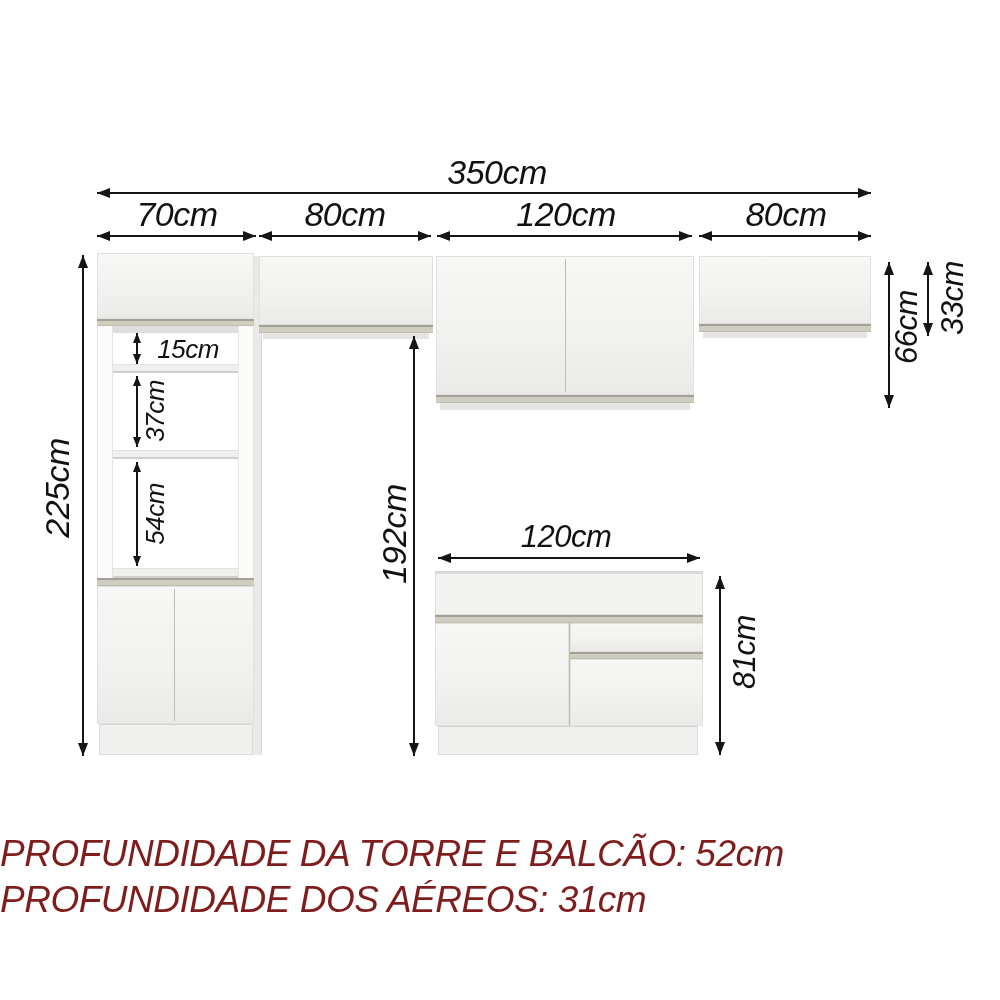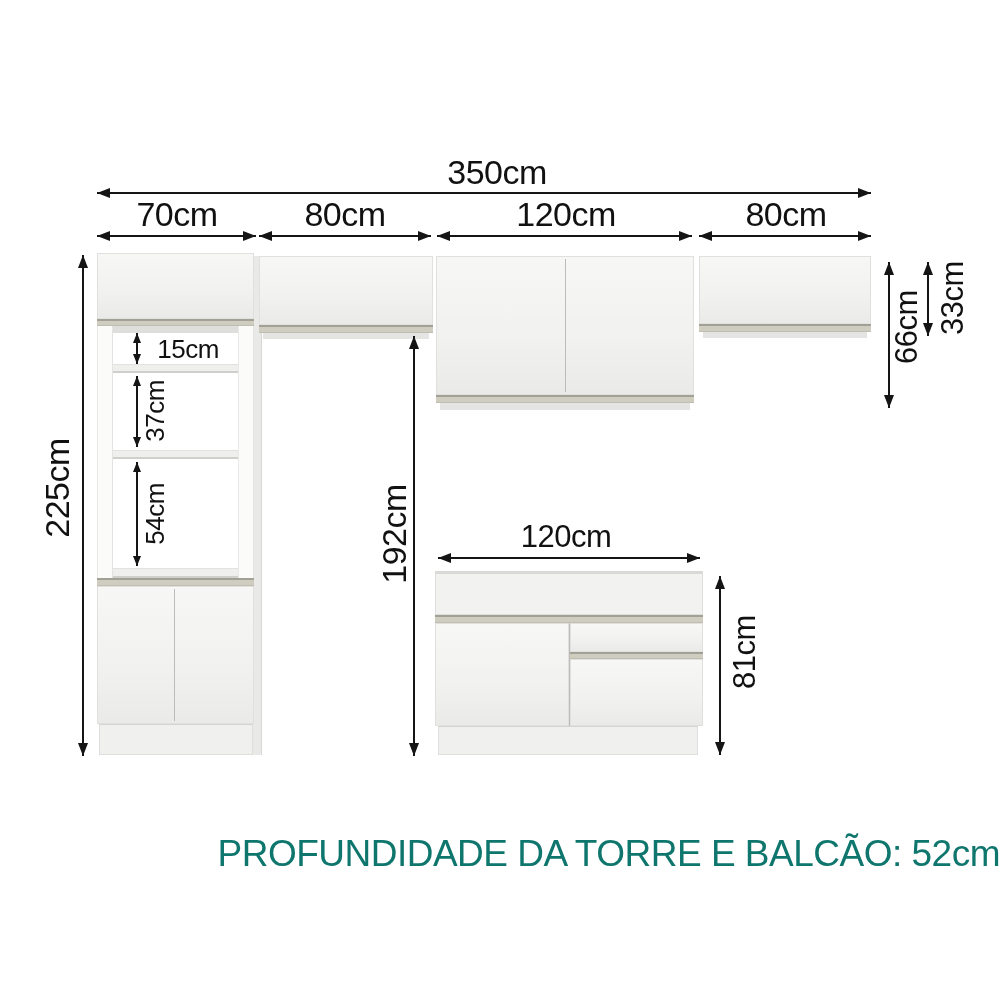--- a/index.html
+++ b/index.html
@@ -1,18 +1,18 @@
 <!DOCTYPE html>
 <html><head>
 <meta charset="utf-8">
 <style>
   html,body{margin:0;padding:0;background:#ffffff;}
   #stage{
     position:relative;width:1000px;height:1000px;background:#ffffff;overflow:hidden;
-    font-family:"Liberation Sans", sans-serif;color:#111;
+    font-family:"Liberation Sans", sans-serif;color:#111;font-style:italic;
   }
   
   .har{position:absolute;height:2px;background:#151515;}
   .har::before{content:"";position:absolute;left:0;top:-4px;width:0;height:0;
     border-top:5px solid transparent;border-bottom:5px solid transparent;border-right:13px solid #151515;}
   .har::after{content:"";position:absolute;right:0;top:-4px;width:0;height:0;
     border-top:5px solid transparent;border-bottom:5px solid transparent;border-left:13px solid #151515;}
   .var{position:absolute;width:2px;background:#151515;}
   .var::before{content:"";position:absolute;top:0;left:-4px;width:0;height:0;
     border-left:5px solid transparent;border-right:5px solid transparent;border-bottom:13px solid #151515;}
@@ -34,22 +34,22 @@
   .under{position:absolute;background:#e4e4e2;}
   .seam{position:absolute;width:1px;background:#bcbcba;}
   .wall{position:absolute;background:#fbfbf9;border-left:1px solid #e8e8e6;border-right:1px solid #e3e3e1;box-sizing:border-box;}
   .backp{position:absolute;background:#ffffff;}
   .shelf{position:absolute;background:#efefed;border-top:1px solid #e2e2e0;border-bottom:2px solid #cfcfcc;box-sizing:border-box;}
   .plinth{position:absolute;background:#f0f0ee;border:1px solid #dededc;border-top:1px solid #d4d4d2;box-sizing:border-box;}
   .sidep{position:absolute;background:#e9e9e7;border-right:1px solid #d8d8d6;box-sizing:border-box;}
   .shadowband{position:absolute;background:#dededc;}
   .topband{position:absolute;background:#f2f2f0;border:1px solid #dededc;border-top:3px solid #d9d9d7;box-sizing:border-box;}
   
-  .footer{position:absolute;left:0;right:0;top:831px;text-align:right;
-    font-size:37px;line-height:46px;letter-spacing:-0.5px;color:#0f766e;}
+  .footer{position:absolute;left:0;right:0;top:831px;text-align:left;
+    font-size:37px;line-height:46px;letter-spacing:-0.5px;color:#7f1d1d;}
 </style>
 </head>
 <body>
 
 <div id="stage">
 
   <div class="sidep" style="left:253px;top:256px;width:9px;height:499px;"></div>
   <div class="face" style="left:97px;top:253px;width:157px;height:66px;"></div>
   <div class="strip" style="left:97px;top:319px;width:157px;height:7px;"></div>
 
@@ -113,15 +113,16 @@
   <span class="dim sm rot" style="left:155px;top:411px;">37cm</span>
   <span class="dim sm rot" style="left:155px;top:514px;">54cm</span>
   <span class="dim rot" style="left:394px;top:534px;">192cm</span>
   <span class="dim mid" style="left:566px;top:537px;">120cm</span>
   <span class="dim mid rot" style="left:745px;top:652px;">81cm</span>
   <span class="dim mid rot" style="left:907px;top:327px;">66cm</span>
   <span class="dim mid rot" style="left:953px;top:298px;">33cm</span>
 
   <div class="footer">
     <div>PROFUNDIDADE DA TORRE E BALCÃO: 52cm</div>
+    <div>PROFUNDIDADE DOS AÉREOS: 31cm</div>
   </div>
 
 </div>
 
 </body></html>

